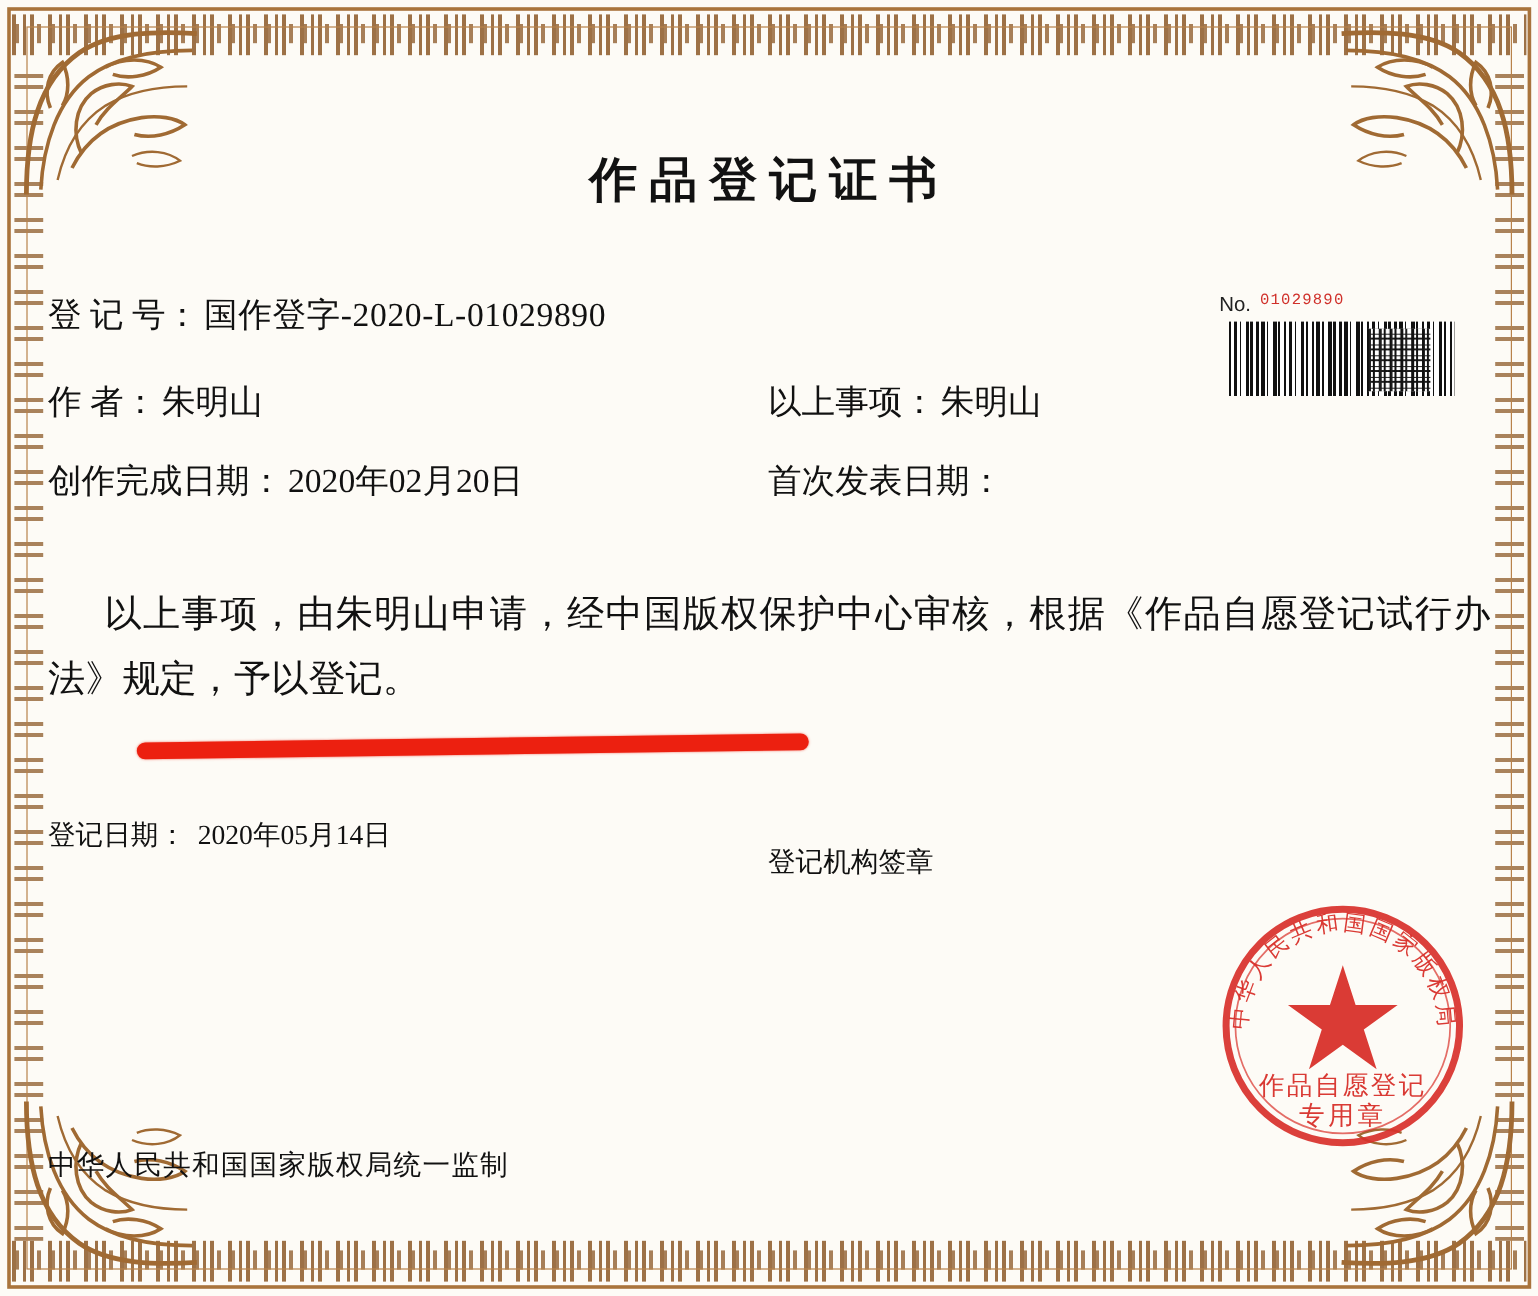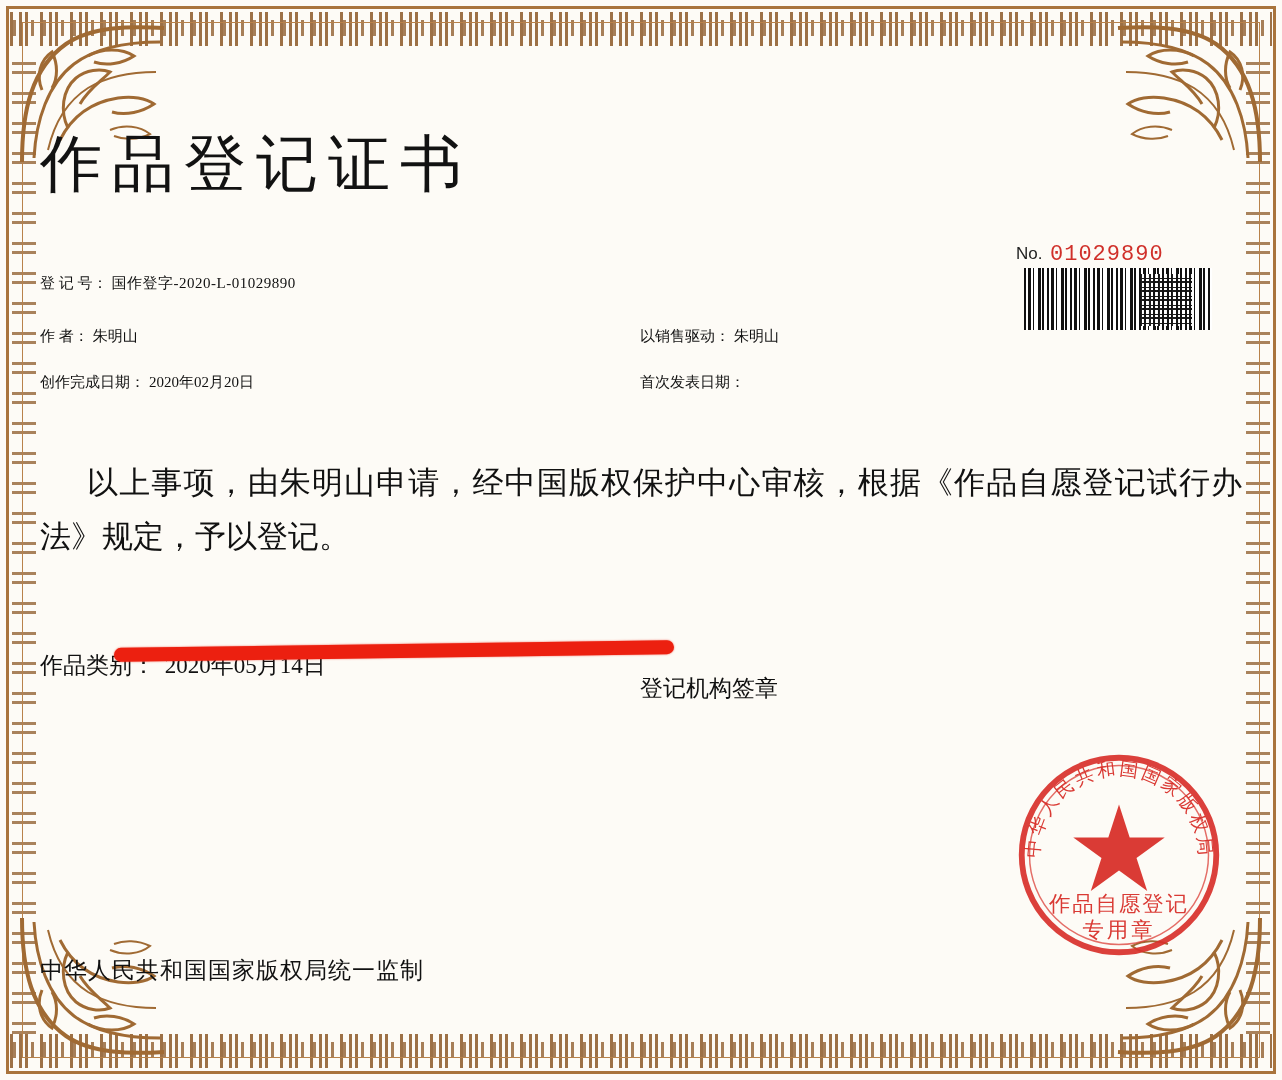--- a/index.html
+++ b/index.html
@@ -96,33 +96,33 @@
   
   .content {
     position: absolute;
     left: 40px;
     right: 40px;
     top: 60px;
     bottom: 60px;
   }
 
   .cert-title {
-    text-align: left;
-    font-size: 62px;
-    font-weight: normal;
+    text-align: center;
+    font-size: 40px;
+    font-weight: bold;
     letter-spacing: 10px;
     color: #121212;
     margin-top: 62px;
     font-family: "DejaVu Serif", "Liberation Serif", serif;
   }
 
   .fields {
     position: relative;
     margin-top: 66px;
-    font-size: 15px;
+    font-size: 28px;
     color: #111;
     line-height: 1.5;
   }
   .row {
     display: flex;
     align-items: flex-start;
     margin-bottom: 18px;
   }
   .col-left {
     width: 600px;
@@ -189,21 +189,21 @@
     color: #222;
     font-family: "Liberation Sans", sans-serif;
     position: absolute;
     top: -24px;
     left: -8px;
   }
   .barcode-num {
     position: absolute;
     top: -26px;
     left: 26px;
-    font-size: 22px;
+    font-size: 13px;
     color: #d0302a;
     font-family: "Liberation Mono", monospace;
     letter-spacing: 1px;
   }
   .barcode {
     height: 62px;
     width: 188px;
     background:
       repeating-linear-gradient(90deg,
         #111 0px, #111 2px, #fff 2px, #fff 4px,
@@ -331,21 +331,21 @@
         <div class="col-right"></div>
       </div>
 
 
       <div class="row" style="margin-top:30px">
         <div class="col-left">
           <span class="lbl">作    者：</span>
           <span class="val">朱明山</span>
         </div>
         <div class="col-right">
-          <span class="lbl">以销售驱动：</span>
+          <span class="lbl">以上事项：</span>
           <span class="val">朱明山</span>
         </div>
       </div>
 
       <div class="row" style="margin-top:24px">
         <div class="col-left">
           <span class="lbl">创作完成日期：</span>
           <span class="val">2020年02月20日</span>
         </div>
         <div class="col-right">
@@ -356,21 +356,21 @@
 
       <div class="redline"></div>
     </div>
 
     <div class="body-text">
       <span class="indent"></span><span>以上事项，由朱明山申请，经中国版权保护中心审核，根据《作品自愿登记试行办法》规定，予以登记。</span>
     </div>
 
     <div class="footer-row">
       <div class="fl">
-        <span class="lbl">作品类别：</span>
+        <span class="lbl">登记日期：</span>
         <span class="val">2020年05月14日</span>
       </div>
       <div class="fr">
         <span class="lbl">登记机构签章</span>
       </div>
     </div>
 
     <div class="bottom-line">中华人民共和国国家版权局统一监制</div>
   </div>
 

